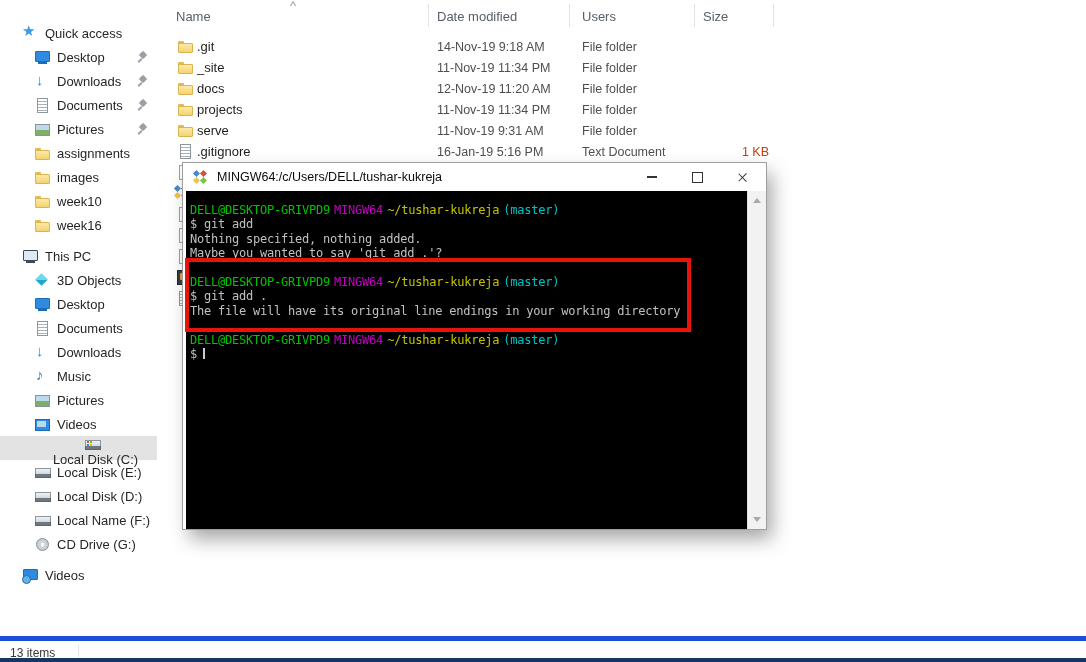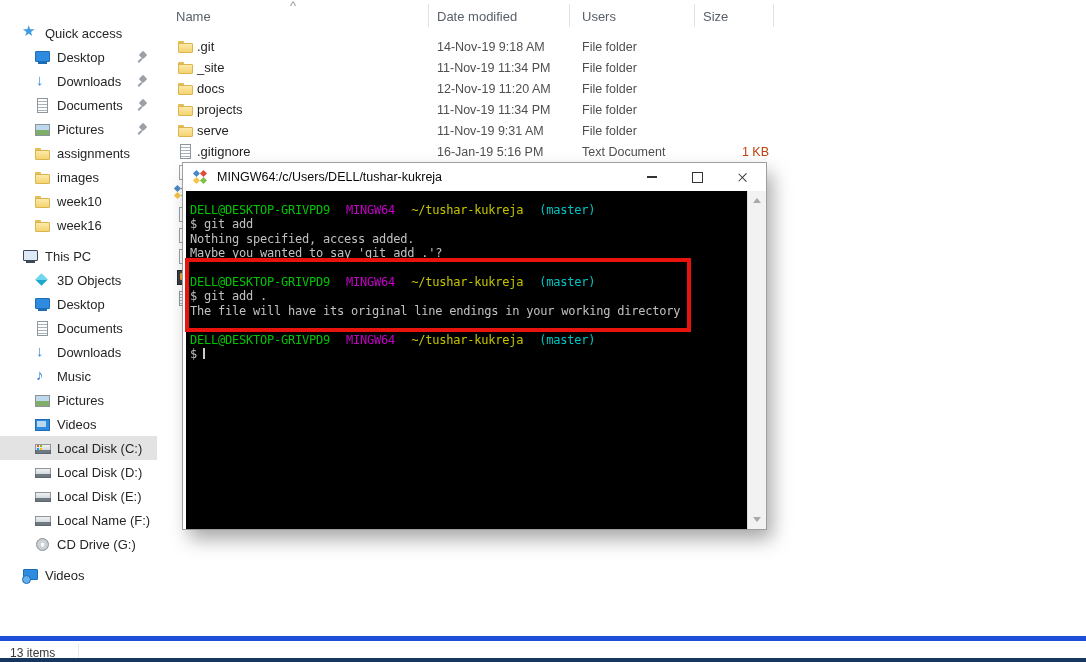--- a/index.html
+++ b/index.html
@@ -4,21 +4,21 @@
 <style>
   html,body{margin:0;padding:0;background:#fff;}
   .screen{position:relative;width:1086px;height:662px;background:#ffffff;overflow:hidden;
           font-family:"Liberation Sans", sans-serif;}
 
   
   .sidebar{position:absolute;left:0;top:21px;width:157px;}
   .sn{position:relative;height:24px;display:flex;align-items:center;cursor:default;}
   .sn.lv0{padding-left:22px;}
   .sn.lv1{padding-left:34px;}
-  .sn.sel{background:#e3e3e3;}
+  .sn.sel{background:#e3e3e3;flex-direction:column;}
   .sn .lbl{font-size:13px;color:#262626;white-space:nowrap;}
   .gap8{margin-top:8px;} .gap7{margin-top:7px;}
   .i{position:relative;width:17px;height:16px;margin-right:6px;flex:none;display:inline-block;}
 
   
   .ic-star::before{content:"\2605";position:absolute;left:0;top:-3px;font-size:15px;color:#3d9be4;}
   .ic-monitor::before{content:"";position:absolute;left:1px;top:2px;width:13px;height:9px;background:#2f8be0;border:1px solid #1d6db6;border-radius:1px;}
   .ic-monitor::after{content:"";position:absolute;left:4px;top:13px;width:9px;height:2px;background:#1d6db6;}
   .ic-down::before{content:"\2193";position:absolute;left:2px;top:-2px;font-size:15px;font-weight:bold;color:#2f8be0;}
   .ic-doc::before{content:"";position:absolute;left:3px;top:1px;width:9px;height:13px;border:1px solid #8e979e;background:repeating-linear-gradient(#ffffff 0 2px,#a9b3bc 2px 3px);}
@@ -78,21 +78,21 @@
   .glyph-min{width:10px;height:1.5px;background:#333;}
   .glyph-max{width:9px;height:9px;border:1.2px solid #333;}
   .glyph-close{position:relative;width:11px;height:11px;}
   .glyph-close::before,.glyph-close::after{content:"";position:absolute;left:5px;top:0;width:1.4px;height:11px;background:#333;}
   .glyph-close::before{transform:rotate(45deg);} .glyph-close::after{transform:rotate(-45deg);}
   .console{position:absolute;left:3px;top:28px;width:562px;height:338px;background:#000;
            font-family:"DejaVu Sans Mono", monospace;font-size:12px;line-height:14.4px;letter-spacing:-0.22px;
            color:#c0c0c0;padding-top:12px;box-sizing:border-box;overflow:hidden;}
   .tline{white-space:pre;padding-left:4px;height:14.4px;}
   .tu{color:#00c400;} .th{color:#c400c4;} .tp{color:#c4c400;} .tb{color:#00c4c4;}
-  .sp{margin-left:16px;}
+  .sp{margin-left:4px;}
   .cursor{display:inline-block;width:2px;height:11px;background:#cccccc;margin-left:6px;vertical-align:-1px;}
   .term-scrollbar{position:absolute;right:0;top:28px;width:18px;height:338px;background:#f2f2f2;border-left:1px solid #e0e0e0;}
   .sarr{position:absolute;left:5px;width:0;height:0;border-left:4px solid transparent;border-right:4px solid transparent;}
   .sarr.up{top:7px;border-bottom:5px solid #a9a9a9;}
   .sarr.down{bottom:7px;border-top:5px solid #a9a9a9;}
 
   
   .red-rect{position:absolute;left:185px;top:258px;width:506px;height:74px;border:4px solid #e9130d;z-index:40;box-sizing:border-box;}
 </style>
 </head>
@@ -174,25 +174,25 @@
       <span class="lbl">Videos</span>
     </div>
     <div class="sn lv1 sel">
       <span class="i ic-diskc">
           <span class="flag"></span>
         </span>
       <span class="lbl">Local Disk (C:)</span>
     </div>
     <div class="sn lv1">
       <span class="i ic-disk"></span>
+      <span class="lbl">Local Disk (E:)</span>
+    </div>
+    <div class="sn lv1">
+      <span class="i ic-disk"></span>
       <span class="lbl">Local Disk (D:)</span>
-    </div>
-    <div class="sn lv1">
-      <span class="i ic-disk"></span>
-      <span class="lbl">Local Disk (E:)</span>
     </div>
     <div class="sn lv1">
       <span class="i ic-disk"></span>
       <span class="lbl">Local Name (F:)</span>
     </div>
     <div class="sn lv1">
       <span class="i ic-cd"></span>
       <span class="lbl">CD Drive (G:)</span>
     </div>
     <div class="sn lv0 gap7">
@@ -276,21 +276,21 @@
       <span class="tc tc-max">
           <span class="glyph-max"></span>
         </span>
       <span class="tc tc-close">
           <span class="glyph-close"></span>
         </span>
     </div>
     <div class="console">
       <div class="tline"><span class="tu">DELL@DESKTOP-GRIVPD9</span><span class="th sp">MINGW64</span><span class="tp sp">~/tushar-kukreja</span><span class="tb sp">(master)</span></div>
       <div class="tline">$ git add</div>
-      <div class="tline">Nothing specified, access added.</div>
+      <div class="tline">Nothing specified, nothing added.</div>
       <div class="tline">Maybe you wanted to say 'git add .'?</div>
       <div class="tline"></div>
       <div class="tline"><span class="tu">DELL@DESKTOP-GRIVPD9</span><span class="th sp">MINGW64</span><span class="tp sp">~/tushar-kukreja</span><span class="tb sp">(master)</span></div>
       <div class="tline">$ git add .</div>
       <div class="tline">The file will have its original line endings in your working directory</div>
       <div class="tline"></div>
       <div class="tline"><span class="tu">DELL@DESKTOP-GRIVPD9</span><span class="th sp">MINGW64</span><span class="tp sp">~/tushar-kukreja</span><span class="tb sp">(master)</span></div>
       <div class="tline"><span>$</span><span class="cursor"></span></div>
     </div>
     <div class="term-scrollbar">

